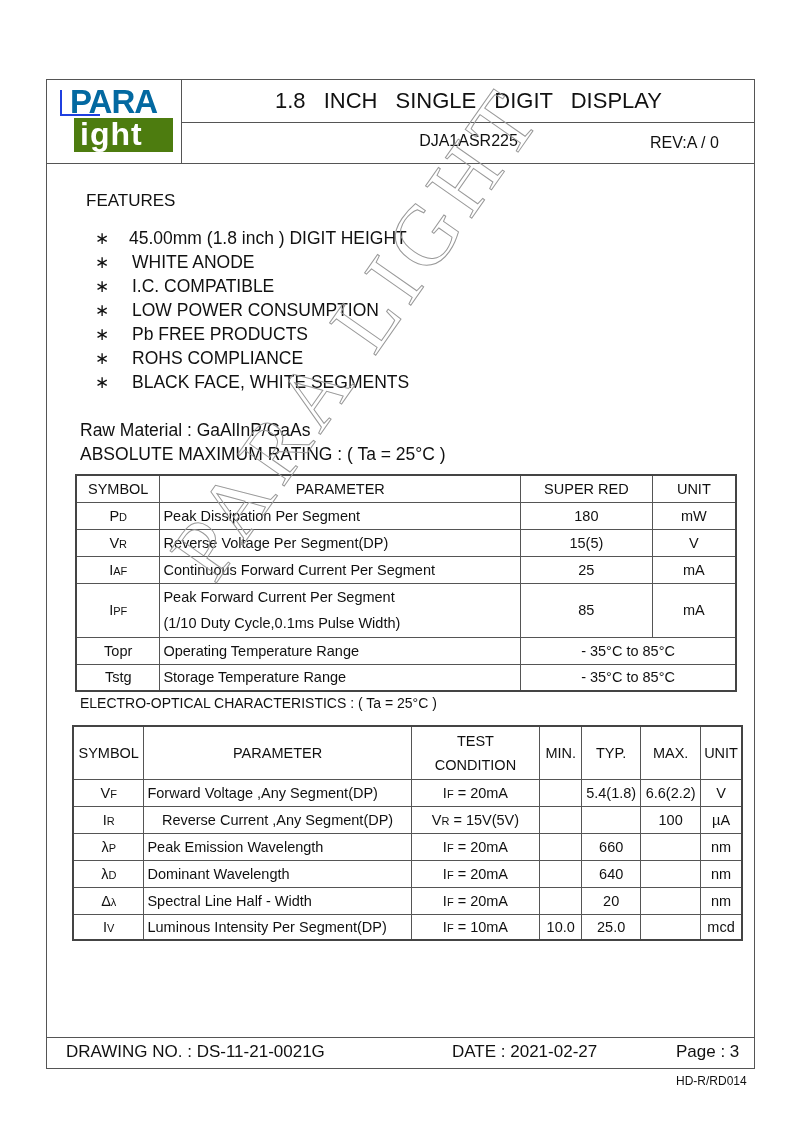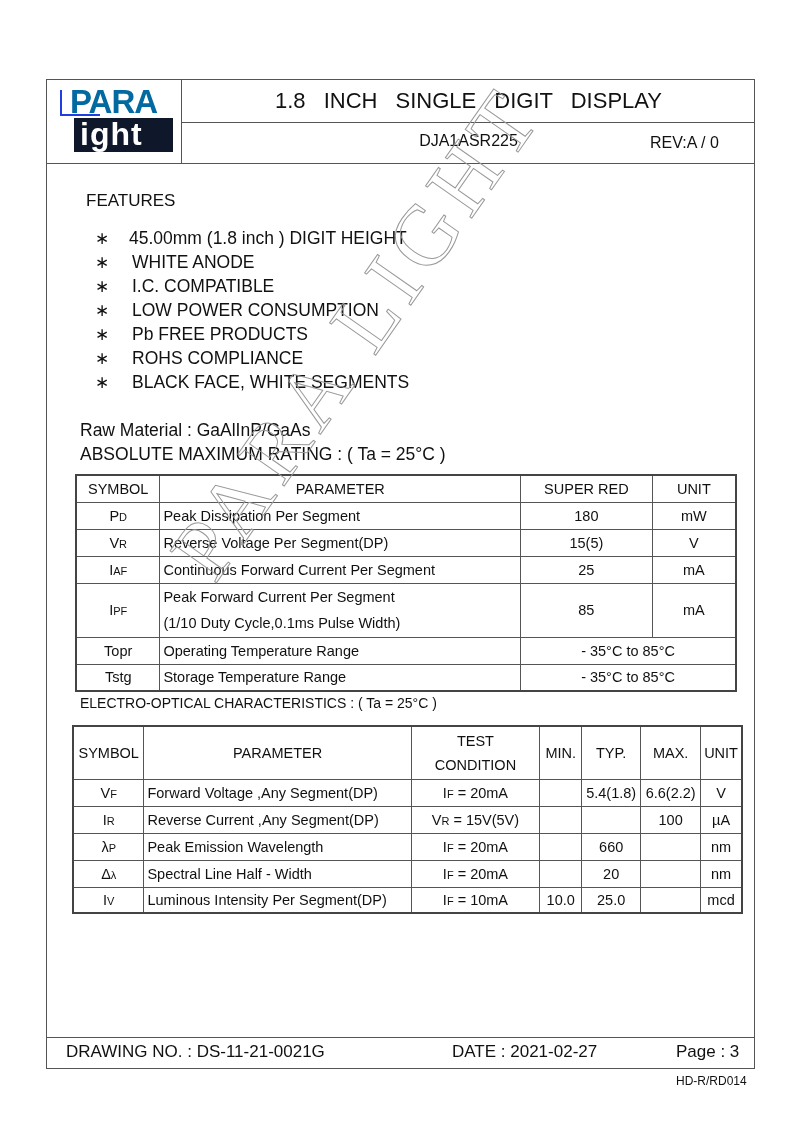--- a/index.html
+++ b/index.html
@@ -10,21 +10,21 @@
   .hline { position:absolute; height:0; border-top:1px solid #555; }
   .vline { position:absolute; width:0; border-left:1px solid #555; }
 
   
   .logo { position:absolute; left:58px; top:88px; width:115px; height:64px; }
   .logo-top { position:absolute; left:0; top:0; width:115px; height:30px; }
   .logo-para { position:absolute; left:12px; top:-4px; font-family:"Liberation Sans", sans-serif;
                font-weight:bold; font-size:33px; color:#0369a1; letter-spacing:-1px; line-height:36px; }
   .logo-L { position:absolute; left:2px; top:2px; width:14px; height:26px; border:2px solid #1f3fe0; border-right:none; border-top:none; box-sizing:border-box; }
   .logo-L2 { position:absolute; left:2px; top:22px; width:40px; height:6px; border:2px solid #1f3fe0; border-top:none; border-right:none; box-sizing:border-box; }
-  .logo-bot { position:absolute; left:16px; top:30px; width:99px; height:34px; background:#0f172a; }
+  .logo-bot { position:absolute; left:16px; top:30px; width:99px; height:34px; background:#4d7c0f; }
   .logo-ight { position:absolute; left:6px; top:-3px; font-family:"Liberation Sans", sans-serif;
                font-weight:bold; font-size:32px; color:#ffffff; letter-spacing:1px; line-height:38px; }
 
   .title { position:absolute; left:182px; top:88px; width:573px; text-align:center;
            font-size:22px; word-spacing:12px; }
   .model { position:absolute; left:182px; top:132px; width:573px; text-align:center; font-size:16px; }
   .rev { position:absolute; left:650px; top:134px; font-size:16px; }
 
   .feat-h { position:absolute; left:86px; top:191px; font-size:17px; }
   .feat { position:absolute; left:95px; font-size:17.5px; }
@@ -179,33 +179,42 @@
         <td class="c"><span>V</span><span class="sub">F</span></td>
         <td style="height: 27px;">Forward Voltage ,Any Segment(DP)</td>
         <td class="c"><span>I</span><span class="sub">F</span><span> = 20mA</span></td>
         <td class="c"></td>
         <td class="c">5.4(1.8)</td>
         <td class="c">6.6(2.2)</td>
         <td class="c">V</td>
       </tr>
       <tr>
         <td class="c"><span>I</span><span class="sub">R</span></td>
-        <td style="height: 27px;">Reverse Current ,Any Segment(DP)</td>
+        <td style="height: 27px; text-align: center;">Reverse Current ,Any Segment(DP)</td>
         <td class="c"><span>V</span><span class="sub">R</span><span> = 15V(5V)</span></td>
         <td class="c"></td>
         <td class="c"></td>
         <td class="c">100</td>
         <td class="c">µA</td>
       </tr>
       <tr>
         <td class="c"><span>λ</span><span class="sub">P</span></td>
         <td style="height: 27px;">Peak Emission Wavelength</td>
         <td class="c"><span>I</span><span class="sub">F</span><span> = 20mA</span></td>
         <td class="c"></td>
         <td class="c">660</td>
+        <td class="c"></td>
+        <td class="c">nm</td>
+      </tr>
+      <tr>
+        <td class="c"><span>λ</span><span class="sub">D</span></td>
+        <td style="height: 27px;">Dominant Wavelength</td>
+        <td class="c"><span>I</span><span class="sub">F</span><span> = 20mA</span></td>
+        <td class="c"></td>
+        <td class="c">640</td>
         <td class="c"></td>
         <td class="c">nm</td>
       </tr>
       <tr>
         <td class="c"><span>Δ</span><span class="sub">λ</span></td>
         <td style="height: 27px;">Spectral Line Half - Width</td>
         <td class="c"><span>I</span><span class="sub">F</span><span> = 20mA</span></td>
         <td class="c"></td>
         <td class="c">20</td>
         <td class="c"></td>

